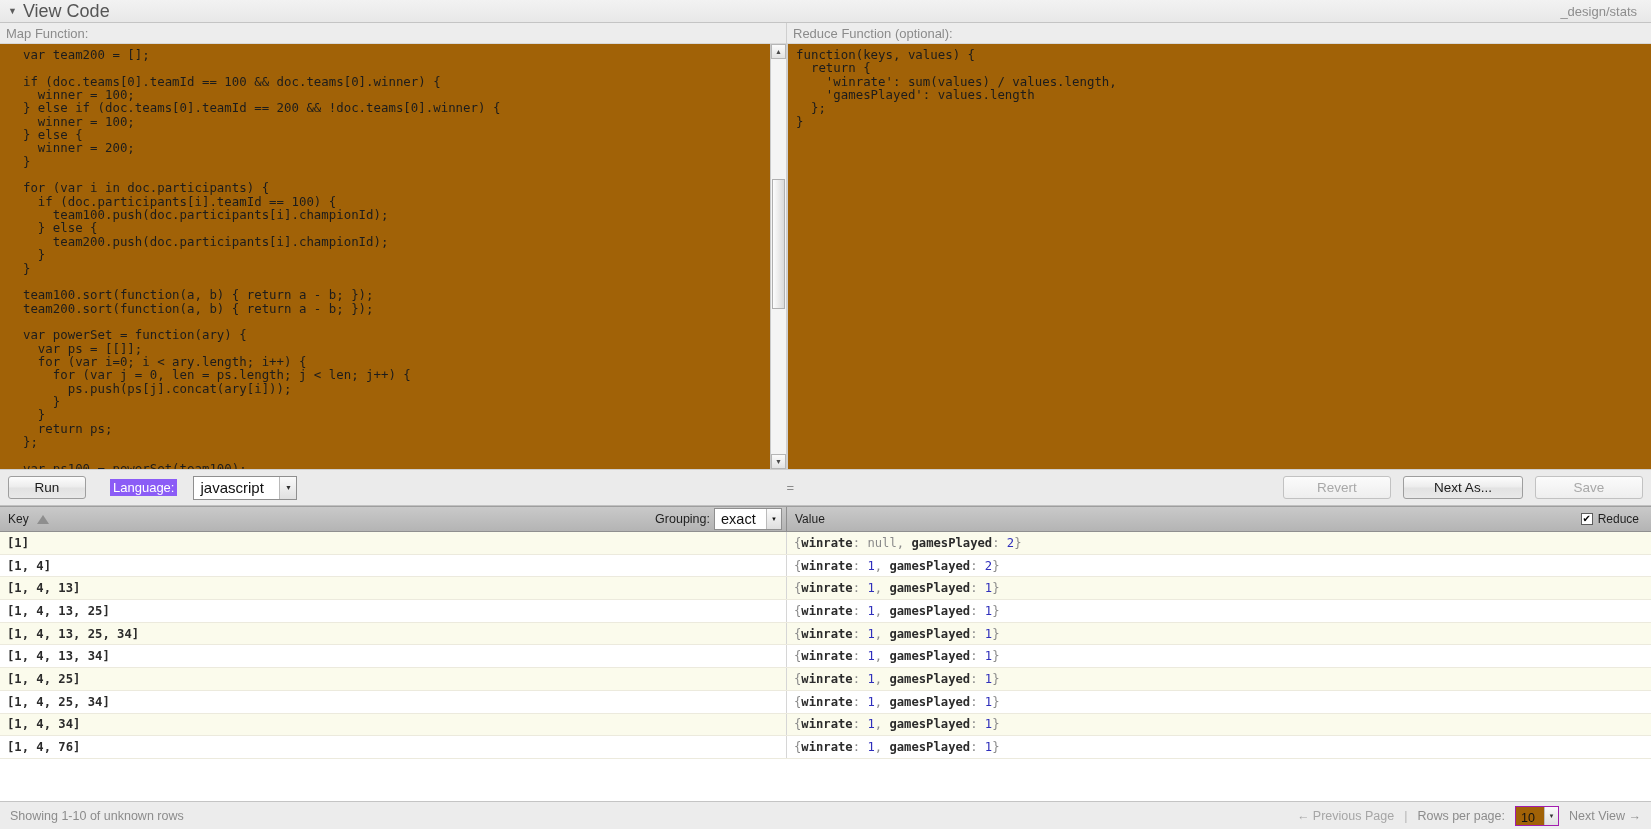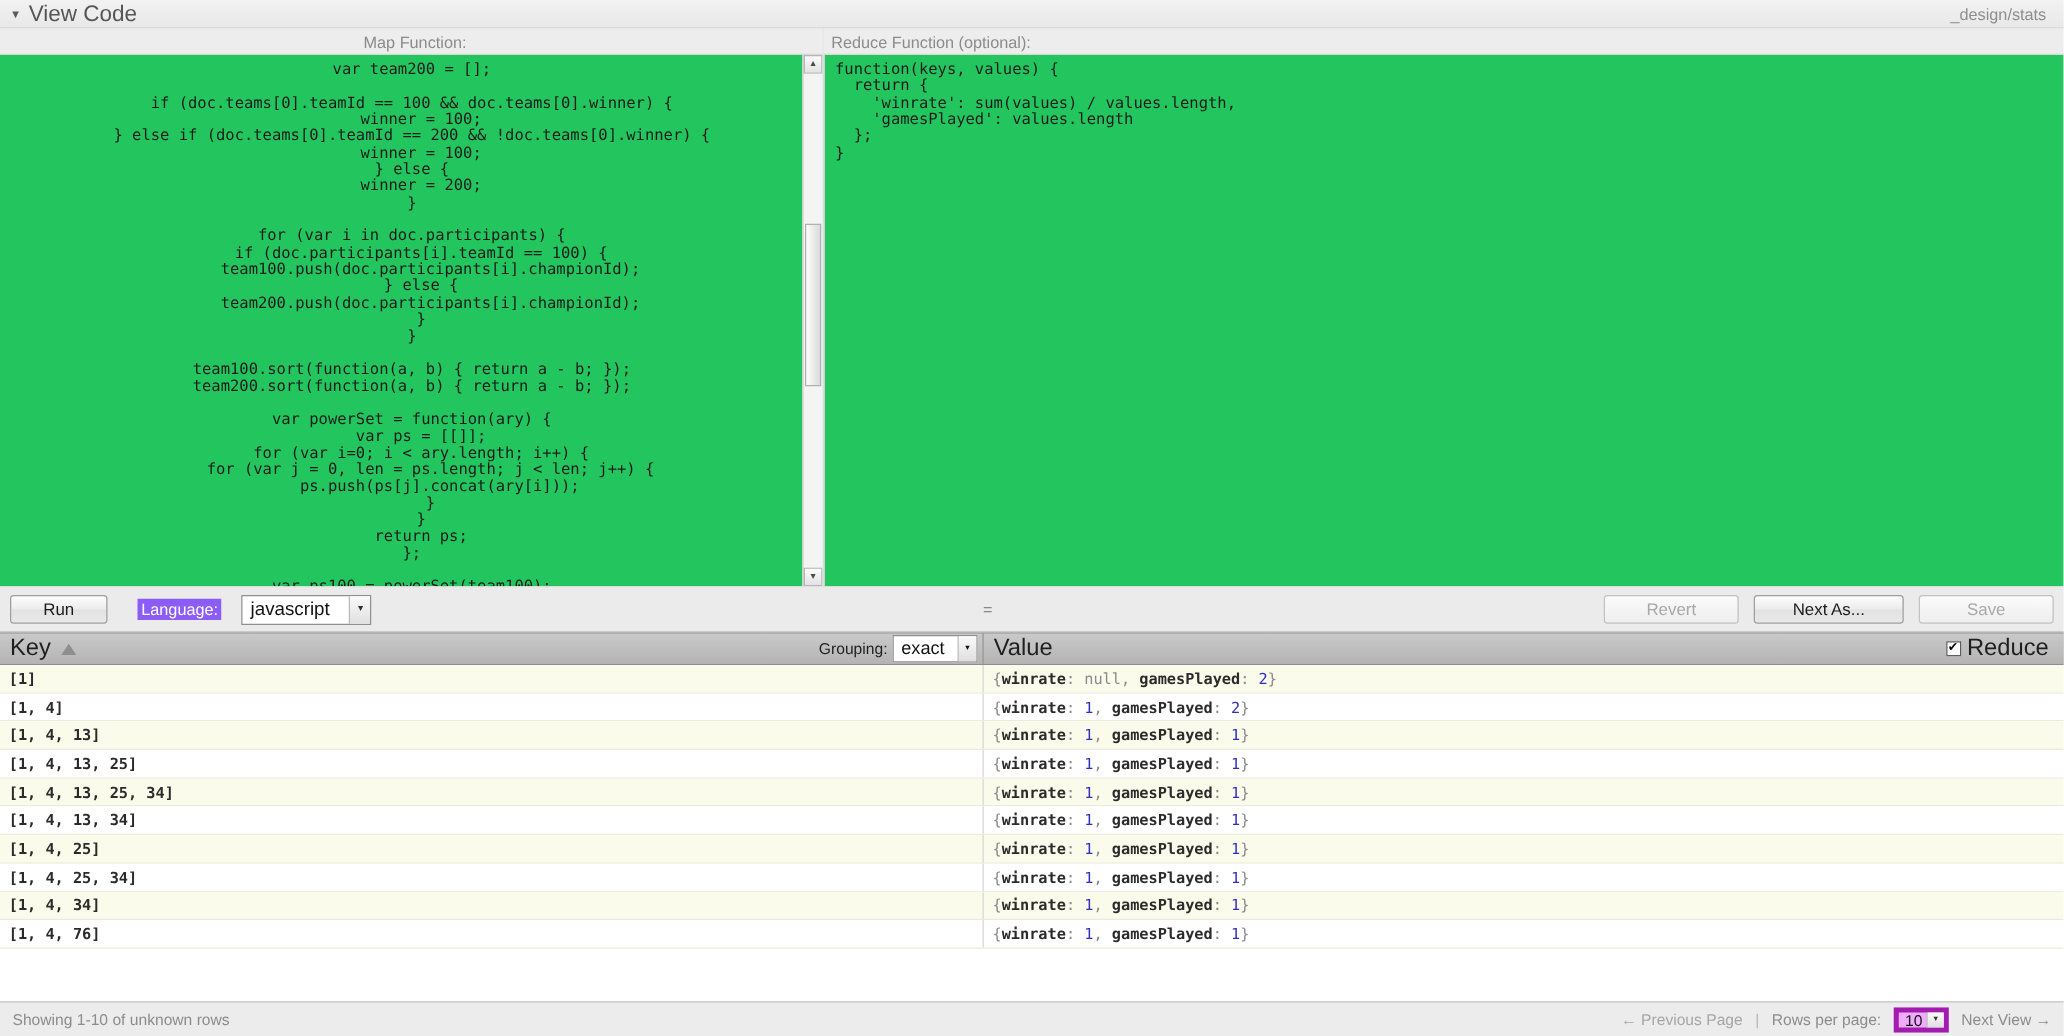--- a/index.html
+++ b/index.html
@@ -44,21 +44,21 @@
     display: flex;
     height: 447px;
     border-bottom: 1px solid #cfcfcf;
     background: #fff;
   }
   .pane {
     display: flex; flex-direction: column;
     position: relative;
     background: #fff;
   }
-  .pane.left { width: 659px; border-right: 1px solid #cfcfcf; text-align: center; }
+  .pane.left { width: 787px; border-right: 1px solid #cfcfcf; }
   .pane.right { flex: 1; }
   .pane-label {
     height: 21px;
     line-height: 21px;
     background: #ededed;
     border-bottom: 1px solid #d8d8d8;
     color: #8b8b8b;
     font-size: 13px;
     padding-left: 6px;
     flex: 0 0 auto;
@@ -68,21 +68,21 @@
   }
   .editor {
     flex: 1;
     padding: 4px 6px 0 8px;
     font-family: "DejaVu Sans Mono", "Liberation Mono", monospace;
     font-size: 12.4px;
     line-height: 13.35px;
     white-space: pre;
     color: #1c1c1c;
     overflow: hidden;
-    background: #22c55e;
+    background: #a16207;
     border-left: 1px solid #d0d0d0;
   }
   .pane.left .editor { border-left: none; border-right: none; }
 
   
   .sbar {
     width: 16px;
     background: #f0f0f0;
     border-left: 1px solid #c9c9c9;
     display: flex; flex-direction: column;
@@ -162,21 +162,21 @@
     border-top: 1px solid #9e9e9e;
     border-bottom: 1px solid #8f8f8f;
   }
   .res-head .col {
     display: flex; align-items: center;
     background: linear-gradient(to bottom,#c9c9c9,#b4b4b4);
     position: relative;
   }
   .res-head .col.key { width: 787px; border-right: 1px solid #8f8f8f; padding-left: 8px; }
   .res-head .col.value { flex: 1; padding-left: 8px; }
-  .res-head .htext { font-size: 19px; color: #1f1f1f; }
+  .res-head .htext { font-size: 12px; color: #1f1f1f; }
   .sort-arrow {
     margin-left: 8px;
     width: 0; height: 0;
     border-left: 6px solid transparent;
     border-right: 6px solid transparent;
     border-bottom: 9px solid #8e8e8e;
   }
   .res-head .grp {
     margin-left: auto; display: flex; align-items: center; gap: 4px;
     padding-right: 4px;
@@ -233,22 +233,22 @@
     padding: 0 10px;
     font-size: 12.5px; color: #8c8c8c;
   }
   .footer .sp { flex: 1; }
   .footer .pg { display: flex; align-items: center; gap: 10px; }
   .footer .prev { color: #a6a6a6; }
   .footer .sep { color: #b5b5b5; }
   .footer .next { color: #8c8c8c; }
   .rpp-select {
     height: 20px; min-width: 44px;
-    background: #f0abfc; border: 4px solid #a21caf;
-    display: inline-flex; align-items: flex-start;
+    background: #a16207; border: 1px solid #a21caf;
+    display: inline-flex; align-items: flex-end;
     font-size: 12.5px; color: #111; padding-left: 5px;
   }
   .rpp-select .arr {
     width: 14px; height: 100%; margin-left: auto;
     border-left: 1px solid #c0c0c0;
     background: linear-gradient(to bottom,#fafafa,#e0e0e0);
     display: flex; align-items: center; justify-content: center;
     font-size: 6px; color: #333;
   }
 </style>

